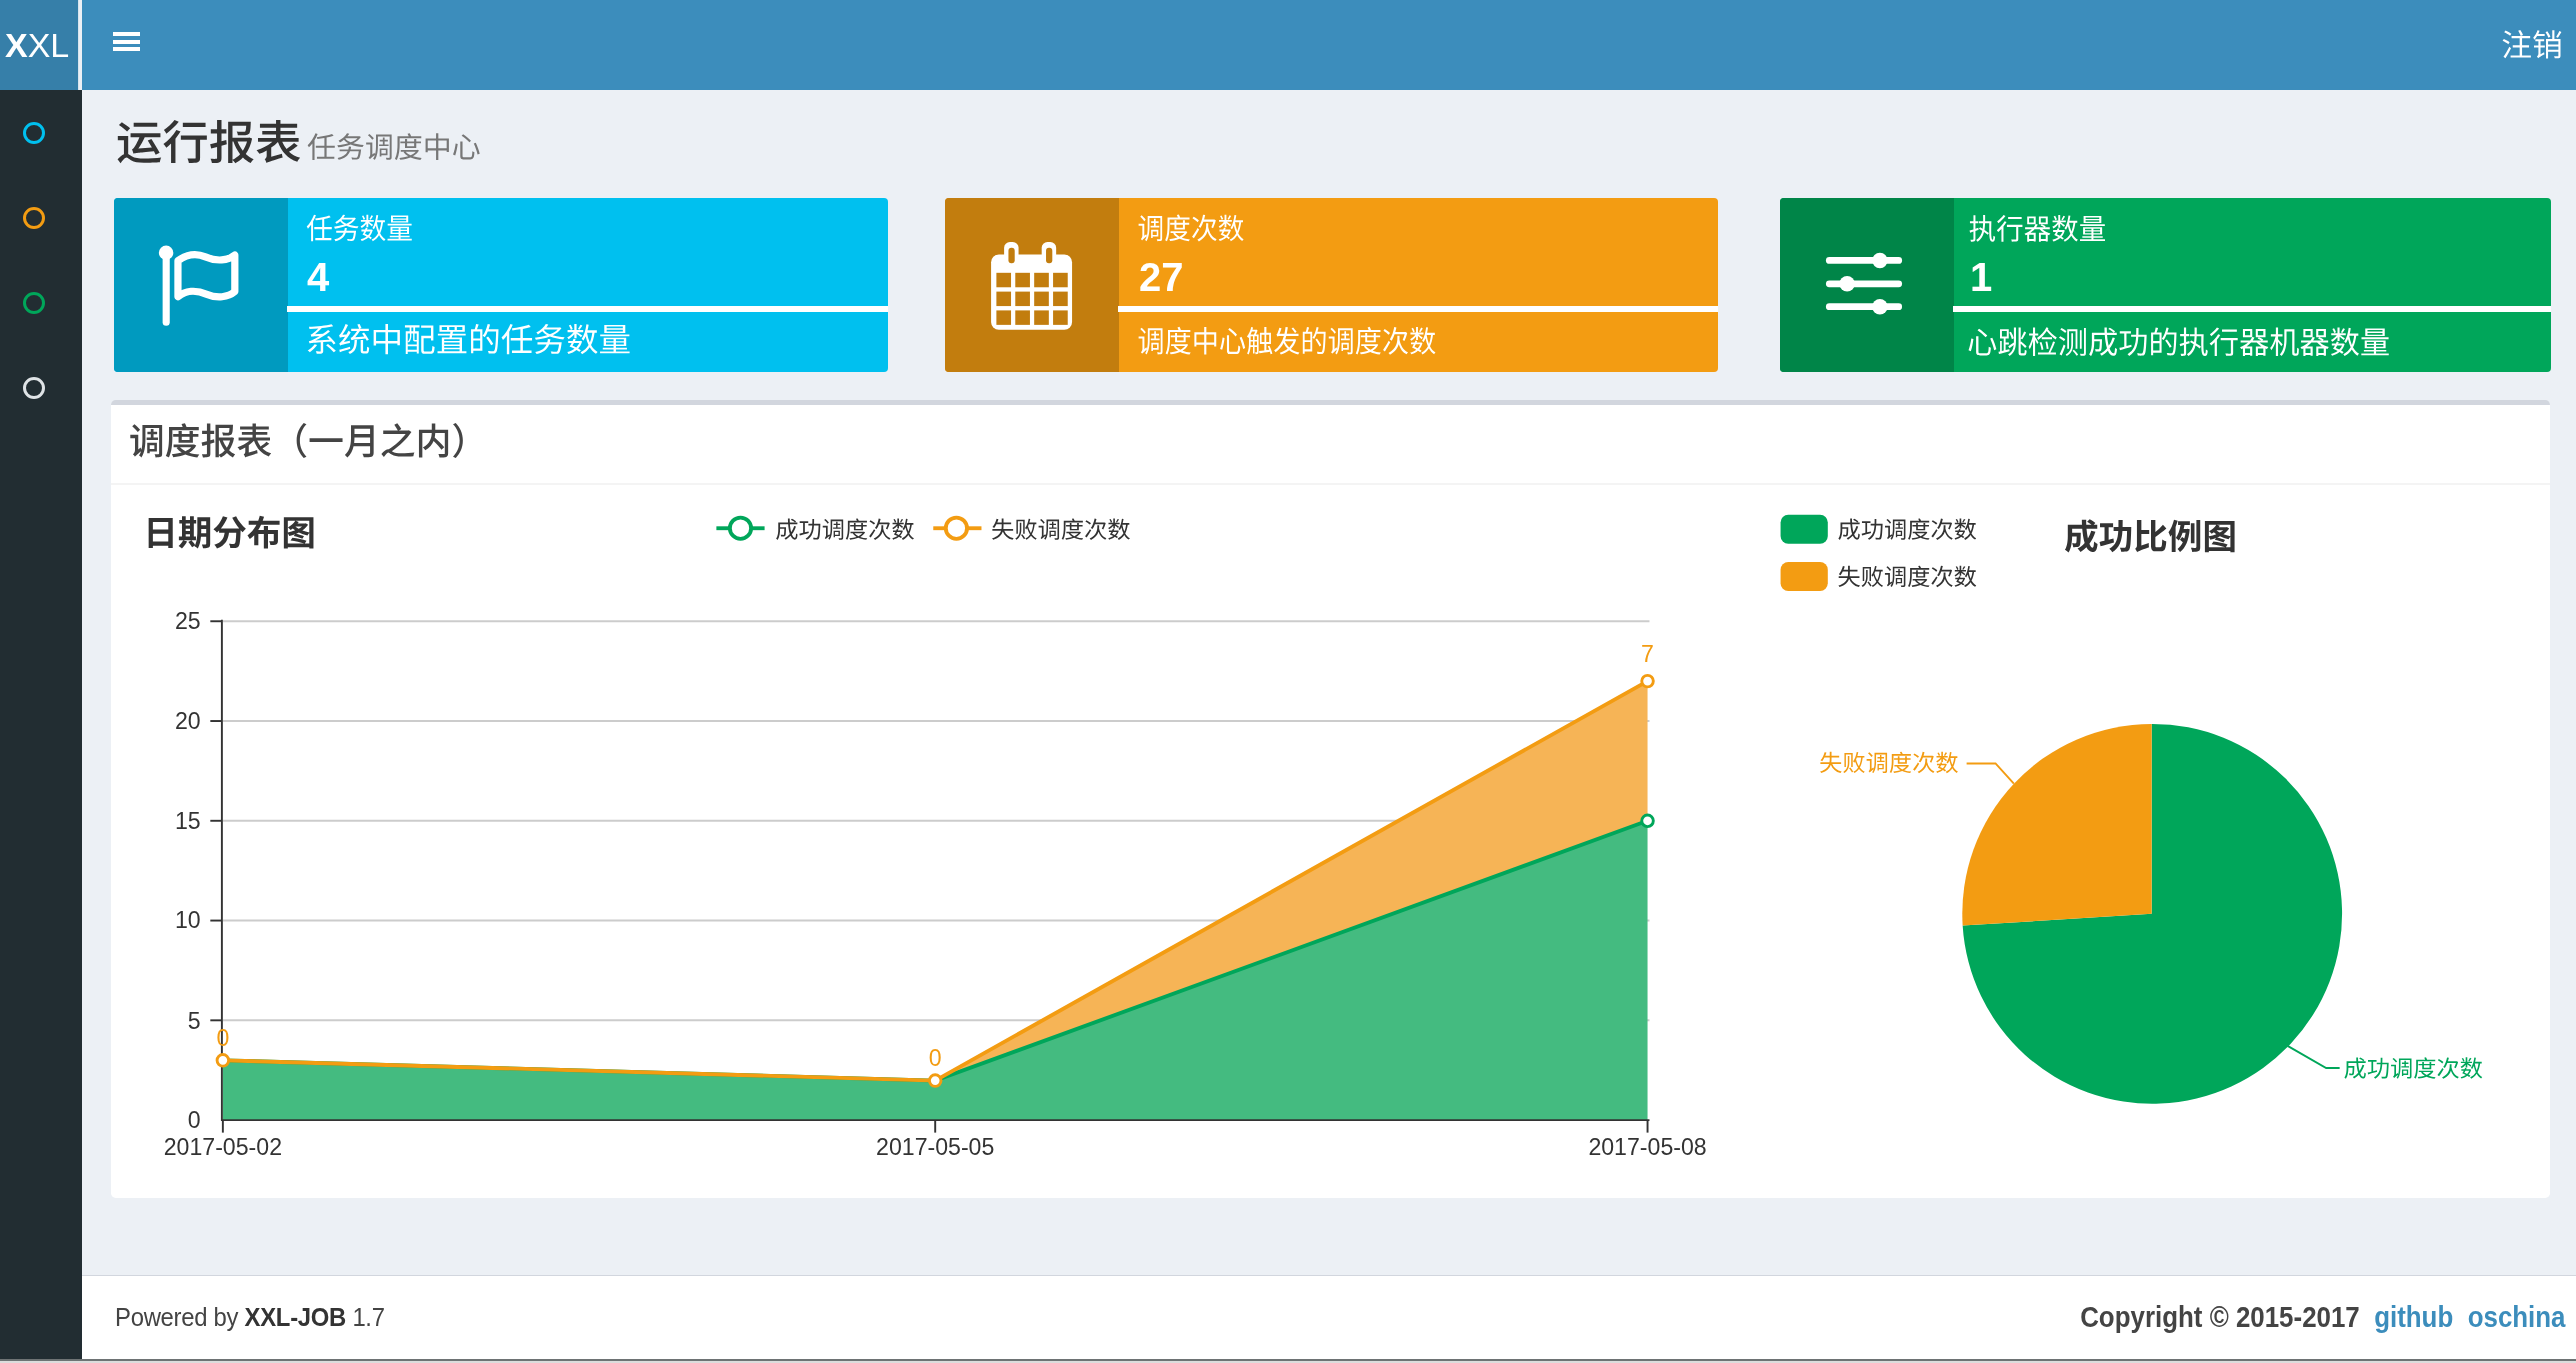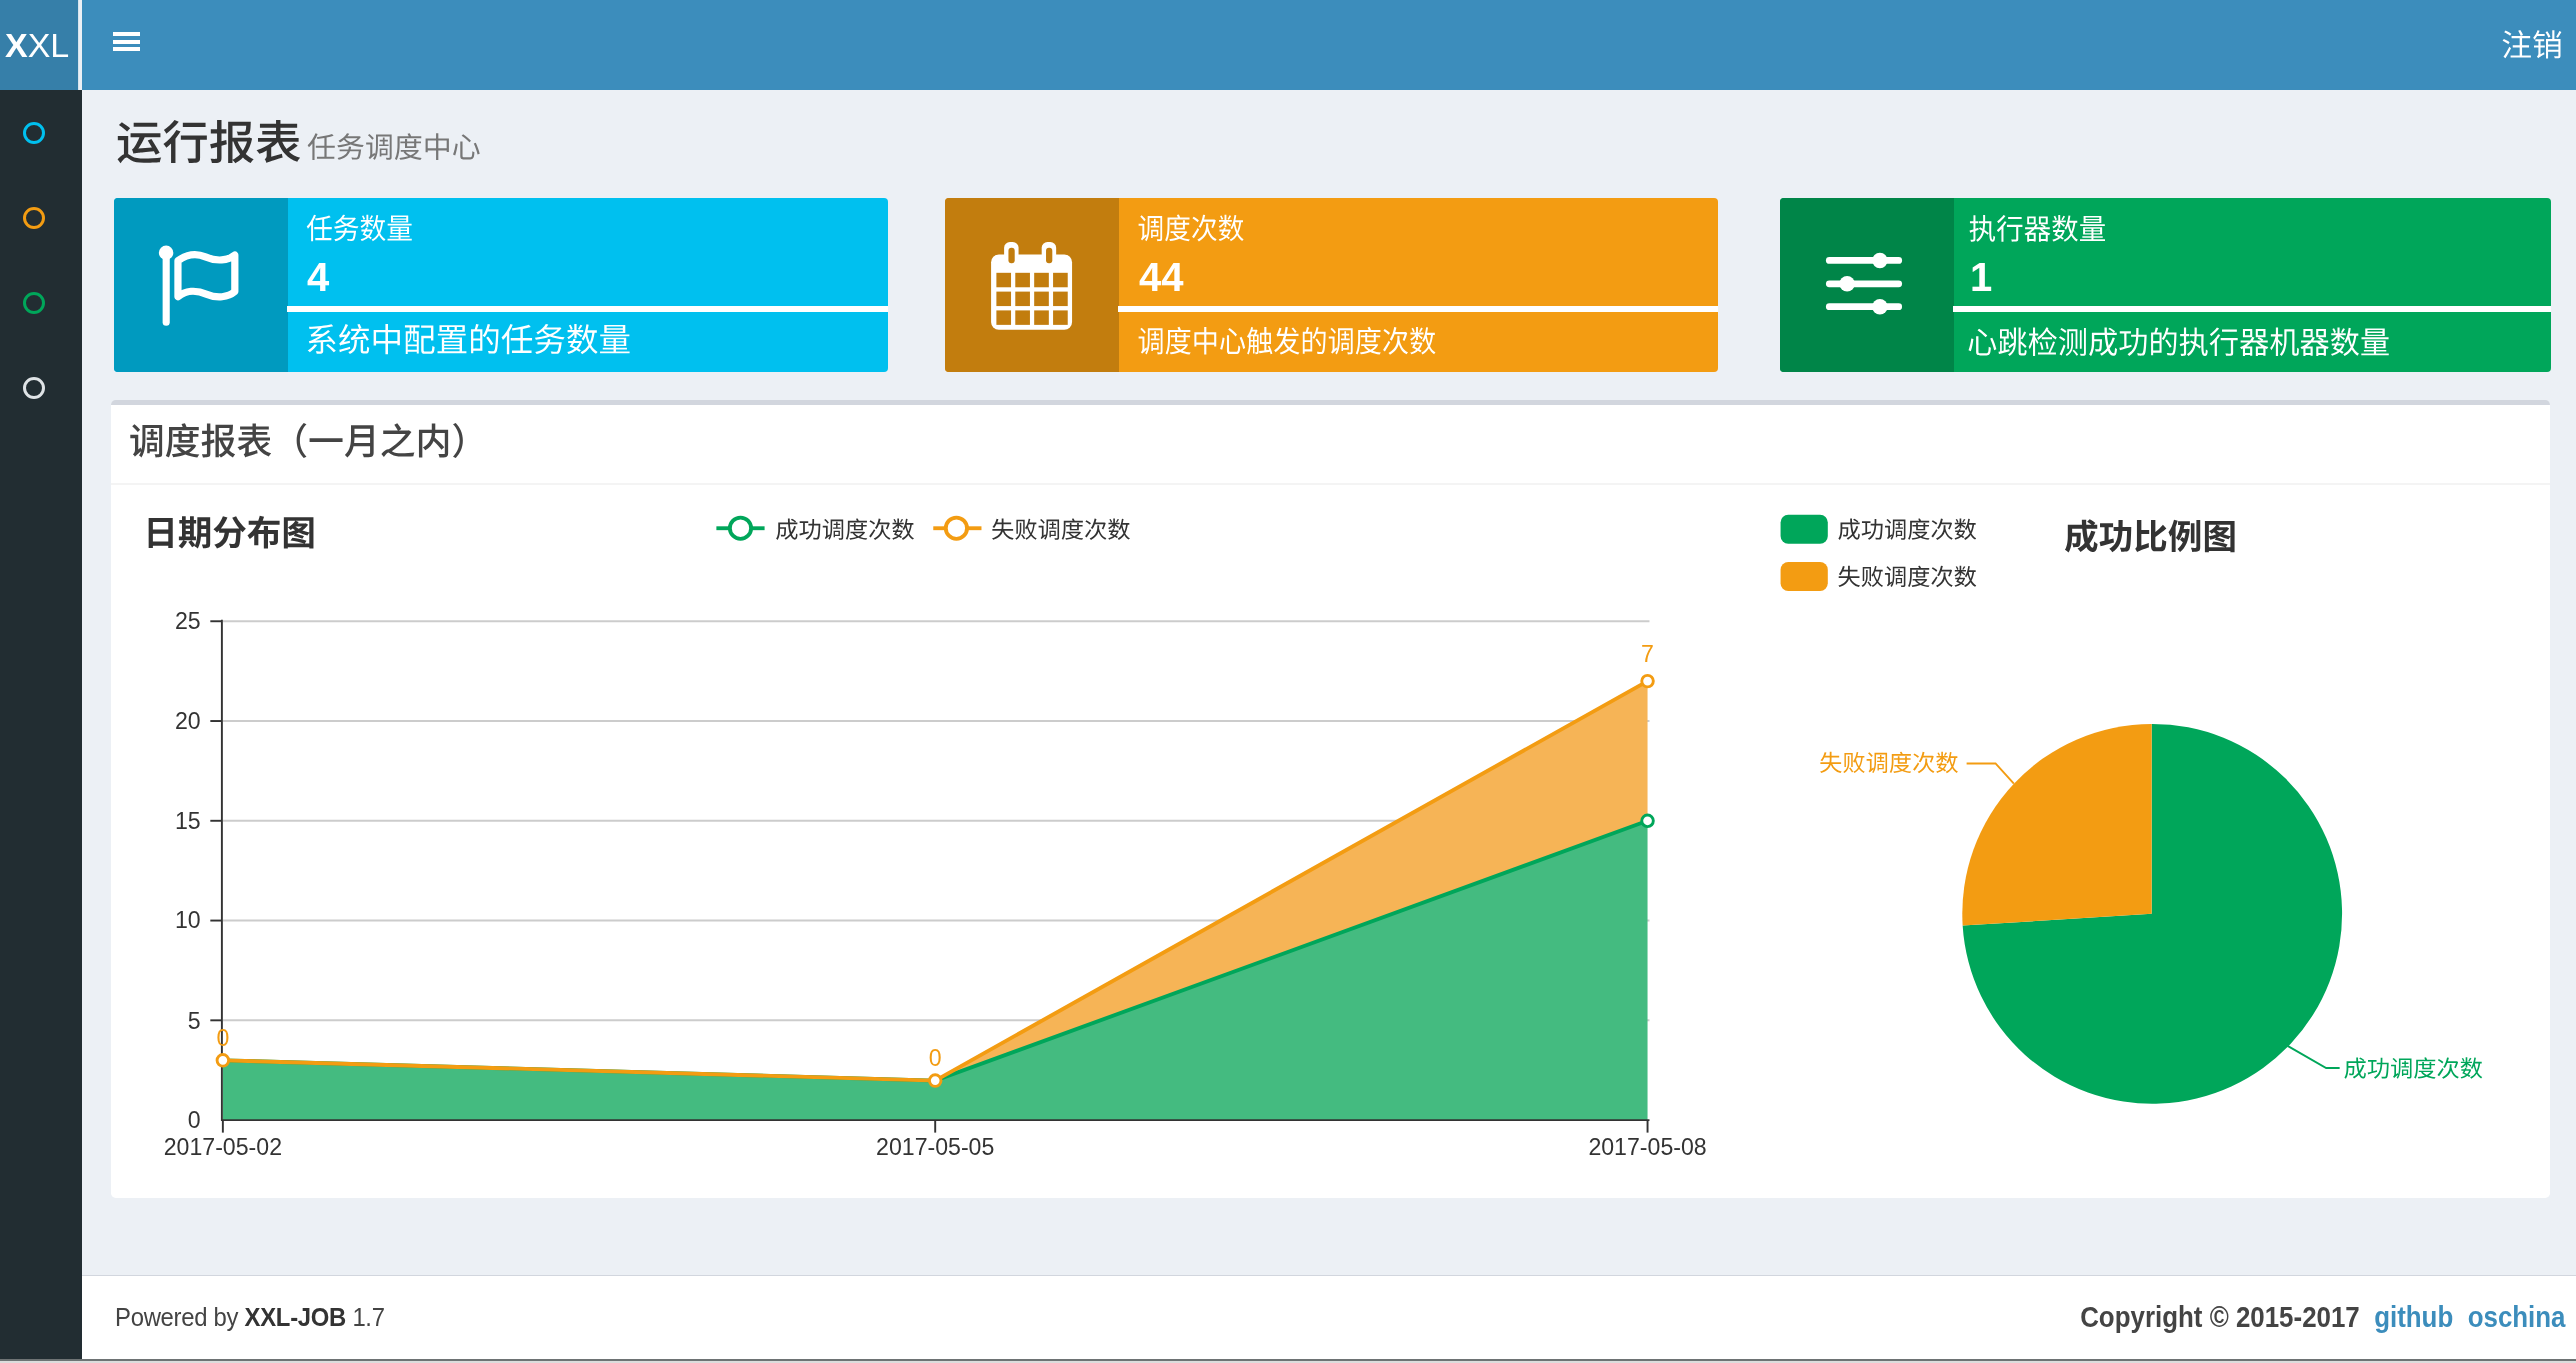--- a/index.html
+++ b/index.html
@@ -27,21 +27,21 @@
 <div class="abs" style="left:945px;top:198px;width:773px;height:174px;background:#f39c12;border-radius:3.9px"></div>
 <div class="abs" style="left:945px;top:198px;width:174px;height:174px;background:#c27d0e;border-radius:3.9px 0 0 3.9px"></div>
 <div class="abs" style="left:1780px;top:198px;width:771px;height:174px;background:#00a65a;border-radius:3.9px"></div>
 <div class="abs" style="left:1780px;top:198px;width:174px;height:174px;background:#008548;border-radius:3.9px 0 0 3.9px"></div>
 
 <div class="abs" style="left:287px;top:306px;width:601px;height:5.8px;background:#fff"></div>
 <div class="abs" style="left:1118px;top:306px;width:600px;height:5.8px;background:#fff"></div>
 <div class="abs" style="left:1953px;top:306px;width:598px;height:5.8px;background:#fff"></div>
 
 <div class="abs" style="left:307px;top:255px;font-size:40px;font-weight:bold;color:#fff">4</div>
-<div class="abs" style="left:1139px;top:255px;font-size:40px;font-weight:bold;color:#fff">44</div>
+<div class="abs" style="left:1139px;top:255px;font-size:40px;font-weight:bold;color:#fff">27</div>
 <div class="abs" style="left:1970px;top:255px;font-size:40px;font-weight:bold;color:#fff">1</div>
 
 <svg class="abs" style="left:0;top:0" width="2576" height="482" viewBox="0 0 2672 500">
 
   <g>
     <circle cx="172.2" cy="262.2" r="7.5" fill="#ffffff"></circle>
     <rect x="168.6" y="262" width="7.4" height="76" rx="3.7" fill="#ffffff"></rect>
     <path d="M184.5 270.5 C 194 263.5, 204 262.5, 213 266.5 C 224.5 271.5, 236.5 270.5, 243.5 264.5 L 243.5 302.5 C 236.5 308.5, 225 309.8, 214.5 305.3 C 203 300.3, 192 301.3, 184.5 307.8 Z" fill="none" stroke="#ffffff" stroke-width="7.5" stroke-linejoin="round"></path>
   </g>
 

